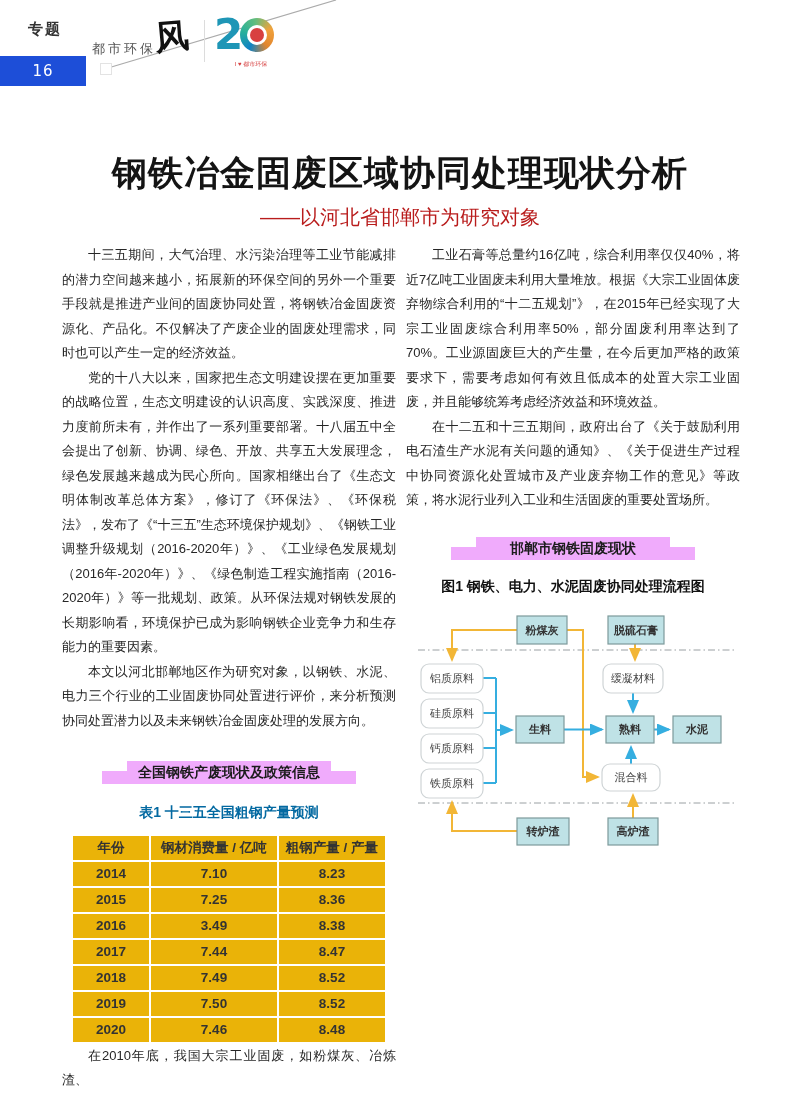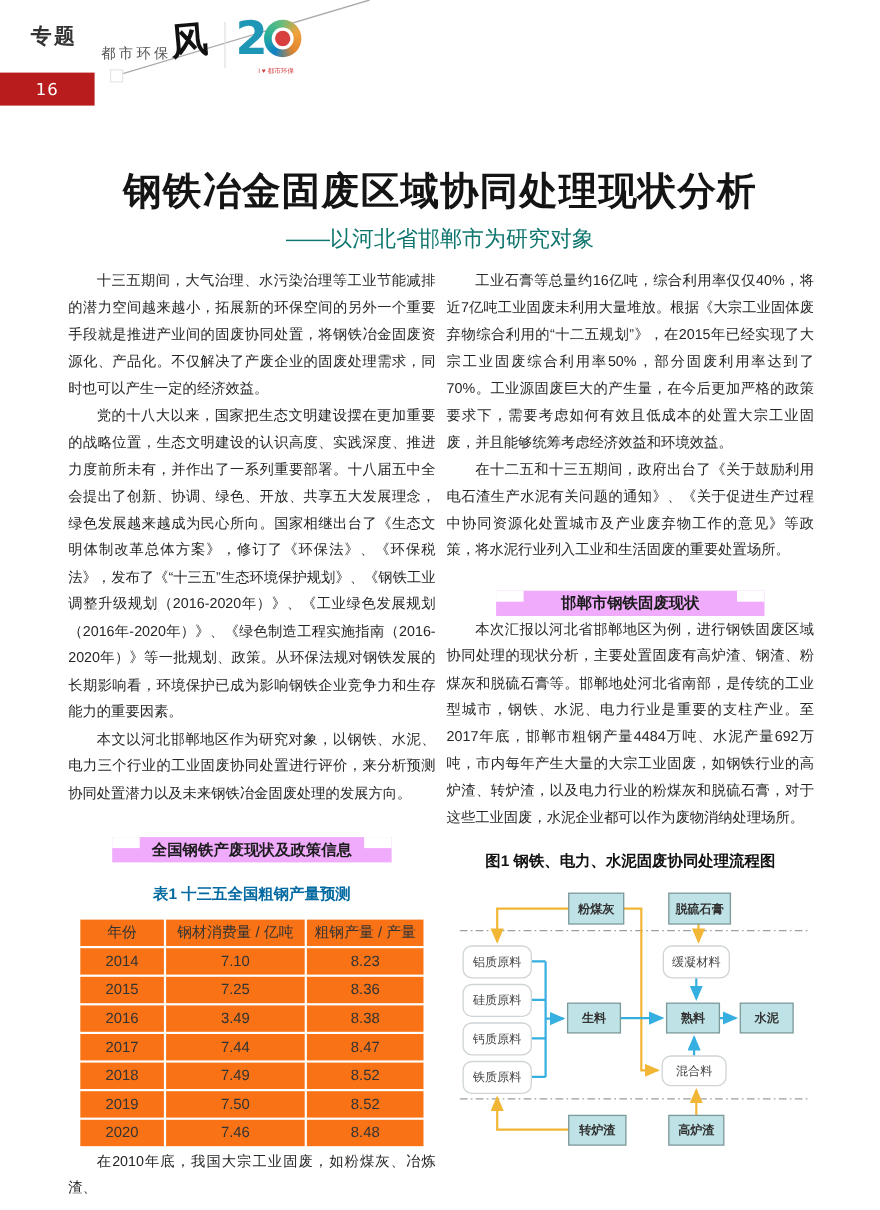--- a/index.html
+++ b/index.html
@@ -1,23 +1,23 @@
 <!DOCTYPE html>
 <html><head>
 <meta charset="utf-8">
 <style>
   html,body{margin:0;padding:0;background:#fff;}
   .page{position:relative;width:800px;height:1100px;background:#fff;overflow:hidden;
         font-family:"Liberation Sans","DejaVu Sans",sans-serif;color:#222;}
 
   
-  .topic-label{position:absolute;left:28px;top:20px;font-size:19px;font-weight:bold;
+  .topic-label{position:absolute;left:28px;top:20px;font-size:15px;font-weight:bold;
                color:#333;letter-spacing:2px;}
   .hdr-diag{position:absolute;left:0;top:0;pointer-events:none;}
-  .page-badge{position:absolute;left:0;top:66px;width:86px;height:30px;background:#b91c1c;
+  .page-badge{position:absolute;left:0;top:56px;width:86px;height:30px;background:#1d4ed8;
               color:#fff;text-align:center;line-height:30px;font-size:15px;z-index:2;
               font-family:"DejaVu Sans",sans-serif;letter-spacing:1px;}
   .corner-sq{position:absolute;left:100px;top:63px;width:10px;height:10px;background:#fff;
              border:1px solid #e3e3e3;z-index:3;}
   .brand-name{position:absolute;left:92px;top:40px;font-size:13px;color:#555;letter-spacing:3px;}
   .brand-mark{position:absolute;left:155px;top:14px;font-size:34px;font-weight:bold;color:#111;
               transform:rotate(-5deg);font-family:"DejaVu Serif","Liberation Serif",serif;}
   .hdr-divider{position:absolute;left:204px;top:20px;width:1px;height:42px;background:#dcdcdc;}
   .logo20{position:absolute;left:214px;top:16px;width:74px;height:60px;}
   .logo20-2{position:absolute;left:0;top:-6px;font-size:42px;font-weight:900;color:#1e96b6;
@@ -28,42 +28,42 @@
                border-radius:50%;background:#fff;}
   .logo20-core{position:absolute;left:10px;top:10px;width:14px;height:14px;border-radius:50%;
                background:#d84040;}
   .logo20-slogan{position:absolute;left:-6px;top:44px;width:86px;text-align:center;color:#d64040;
                font-size:10px;transform:scale(0.6);transform-origin:center top;white-space:nowrap;}
 
   
   .title{position:absolute;top:150px;left:0;width:100%;margin:0;text-align:center;
          font-size:35px;font-weight:900;color:#141414;letter-spacing:1px;}
   .subtitle{position:absolute;top:204px;left:0;width:100%;text-align:center;
-            font-size:20px;color:#0f766e;}
+            font-size:20px;color:#b91c1c;}
 
   
   .col{position:absolute;top:243px;width:334px;font-size:13px;line-height:24.5px;
        text-align:justify;color:#262626;}
   .col-left{left:62px;}
   .col-right{left:406px;}
   .col p{margin:0;text-indent:2em;}
 
   
   .band{position:relative;height:23px;line-height:23px;background:#f0abfc;text-align:center;
         font-weight:bold;font-size:14px;color:#1c1c1c;margin:28px auto 0;width:254px;text-indent:0;}
   .band::before,.band::after{content:"";position:absolute;top:0;width:25px;height:10px;background:#fff;}
   .band::before{left:0;}
   .band::after{right:0;}
   .band-right{width:244px;margin-top:24px;}
 
   
   .tbl-caption{margin-top:16px;text-align:center;font-weight:bold;font-size:14px;color:#0369a1;}
   table.data{border-collapse:collapse;margin:9px auto 0;}
-  .data th,.data td{background:#f97316;border:2px solid #fff;text-align:center;font-size:13.5px;
-        color:#333;font-weight:normal;padding:3.5px 0;line-height:17px;}
+  .data th,.data td{background:#eab308;border:2px solid #fff;text-align:center;font-size:13.5px;
+        color:#333;font-weight:bold;padding:3.5px 0;line-height:17px;}
   .c-year{width:78px;}
   .c-consume{width:128px;}
   .c-output{width:108px;}
   .p-after-table{margin-top:14px;}
 
   
   .fig-caption{margin:14px 0 8px;text-align:center;font-weight:bold;font-size:14px;color:#111;}
   svg.flow{display:block;margin:0 auto;}
   .nb{fill:#bfe2e6;stroke:#7d9a9b;stroke-width:1.2;}
   .rb{fill:#ffffff;stroke:#cfd4d6;stroke-width:1.2;}
@@ -157,21 +157,20 @@
           </tr>
       </tbody>
     </table>
     <p class="p-after-table">在2010年底，我国大宗工业固废，如粉煤灰、冶炼渣、</p>
   </div>
 
   <div class="col col-right">
     <p>工业石膏等总量约16亿吨，综合利用率仅仅40%，将近7亿吨工业固废未利用大量堆放。根据《大宗工业固体废弃物综合利用的“十二五规划”》，在2015年已经实现了大宗工业固废综合利用率50%，部分固废利用率达到了70%。工业源固废巨大的产生量，在今后更加严格的政策要求下，需要考虑如何有效且低成本的处置大宗工业固废，并且能够统筹考虑经济效益和环境效益。</p>
     <p>在十二五和十三五期间，政府出台了《关于鼓励利用电石渣生产水泥有关问题的通知》、《关于促进生产过程中协同资源化处置城市及产业废弃物工作的意见》等政策，将水泥行业列入工业和生活固废的重要处置场所。</p>
     <div class="band band-right">邯郸市钢铁固废现状</div>
-    <p>本次汇报以河北省邯郸地区为例，进行钢铁固废区域协同处理的现状分析，主要处置固废有高炉渣、钢渣、粉煤灰和脱硫石膏等。邯郸地处河北省南部，是传统的工业型城市，钢铁、水泥、电力行业是重要的支柱产业。至2017年底，邯郸市粗钢产量4484万吨、水泥产量692万吨，市内每年产生大量的大宗工业固废，如钢铁行业的高炉渣、转炉渣，以及电力行业的粉煤灰和脱硫石膏，对于这些工业固废，水泥企业都可以作为废物消纳处理场所。</p>
     <div class="fig-caption">图1 钢铁、电力、水泥固废协同处理流程图</div>
 
     <svg class="flow" width="336" height="250" viewBox="0 0 336 250">
       <defs>
         <marker id="arrY" markerWidth="8" markerHeight="8" refX="6" refY="3" orient="auto">
           <path d="M0,0 L7,3 L0,6 Z" fill="#f2b636"></path>
         </marker>
         <marker id="arrB" markerWidth="8" markerHeight="8" refX="6" refY="3" orient="auto">
           <path d="M0,0 L7,3 L0,6 Z" fill="#35aee0"></path>
         </marker>

